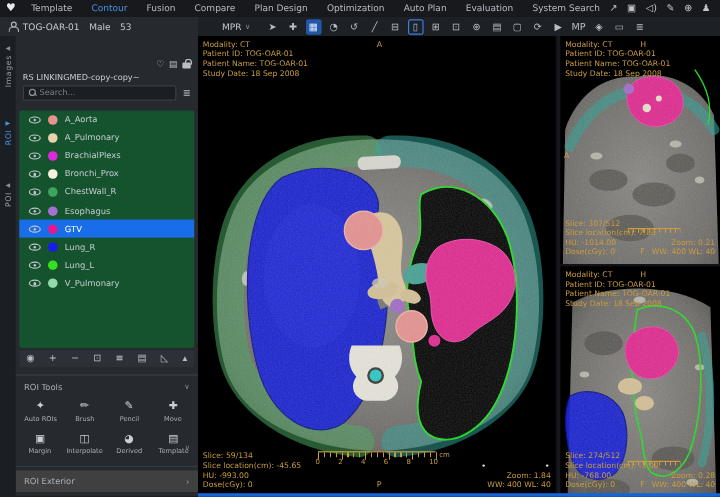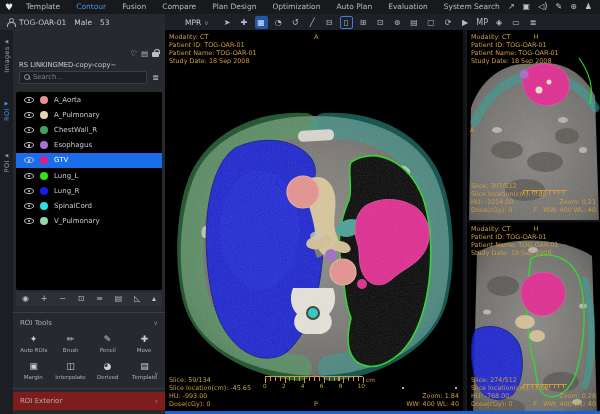--- a/index.html
+++ b/index.html
@@ -59,21 +59,21 @@
   .search-box { flex:1; height:13px; background:#1b1e23; border:1px solid #3a3e45; border-radius:2px;
                 display:flex; align-items:center; padding:0 4px; gap:3px; }
   .search-box input { flex:1; min-width:0; background:transparent; border:none; outline:none;
                       color:#c6cad1; font-size:6.8px; font-family:"DejaVu Sans", sans-serif; }
   .search-box input::placeholder { color:#7d828a; }
   .mag-icon { width:6px; height:6px; position:relative; }
   .mag-icon::before { content:""; position:absolute; left:0; top:0; width:4px; height:4px; border:1px solid #8c9097; border-radius:50%; }
   .mag-icon::after { content:""; position:absolute; left:4.2px; top:4.2px; width:2.5px; height:1px; background:#8c9097; transform:rotate(45deg); }
   .list-toggle-icon { font-size:8px; color:#b9bec6; }
 
-  .roi-list { position:absolute; left:3px; top:62px; width:146px; height:198px; background:#000000; border-radius:2px; overflow:hidden; }
+  .roi-list { position:absolute; left:3px; top:62px; width:146px; height:198px; background:#14532d; border-radius:2px; overflow:hidden; }
   .roi-row { height:15.2px; display:flex; align-items:center; gap:6px; padding-left:8px; }
   .roi-row.selected { background:#1a6de8; }
   .eye { width:10px; height:6px; border:1px solid #c2c6cc; border-radius:50%; position:relative; flex:none; }
   .eye::after { content:""; position:absolute; left:3px; top:1px; width:2.4px; height:2.4px; background:#c2c6cc; border-radius:50%; }
   .dot { width:8px; height:8px; border-radius:50%; flex:none; }
   .roi-name { font-size:7px; color:#c6cad1; white-space:nowrap; }
   .roi-row.selected .roi-name { color:#fff; }
 
   .roi-actions { position:absolute; left:3px; top:262px; width:146px; height:14px; background:#2d3036;
                  display:flex; align-items:center; justify-content:space-around; }
@@ -82,21 +82,21 @@
   .sec-divider { position:absolute; left:0; width:152px; height:1px; background:#3a3e45; }
   .tools-header { position:absolute; left:0; top:286px; width:152px; height:13px; display:flex; align-items:center; padding:0 7px; }
   .tools-title { font-size:7px; color:#aab0b8; flex:1; }
   .tools-caret { font-size:6px; color:#8c9097; }
   .tool-grid { position:absolute; left:2px; top:300px; width:148px; display:flex; flex-wrap:wrap; }
   .tool-cell { width:37px; height:27px; display:flex; flex-direction:column; align-items:center; justify-content:center; gap:2px; }
   .tool-glyph { font-size:9px; color:#ccd0d6; line-height:10px; }
   .tool-label { font-size:6px; color:#aab0b8; white-space:nowrap; transform:scale(.92); }
   .grid-caret { position:absolute; left:141px; top:340px; font-size:6px; color:#8c9097; }
 
-  .exterior-row { position:absolute; left:0; top:362px; width:152px; height:18px; background:#7f1d1d;
+  .exterior-row { position:absolute; left:0; top:362px; width:152px; height:18px; background:#404040;
                   display:flex; align-items:center; padding:0 7px; }
   .exterior-label { font-size:7px; color:#aab0b8; flex:1; }
   .exterior-caret { font-size:8px; color:#8c9097; }
 
   
   .viewport { position:absolute; background:#000000; overflow:hidden; }
   .vp-main { left:165px; top:30px; width:300px; height:384px; border-right:2px solid #10141a; }
   .vp-sag  { left:467px; top:30px; width:133px; height:192px; border-bottom:2px solid #10141a; }
   .vp-cor  { left:467px; top:222px; width:133px; height:192px; }
   .viewport svg { position:absolute; left:0; top:0; }
@@ -259,21 +259,31 @@
             <span class="dot" style="background: rgb(232, 146, 143);"></span>
             <span class="roi-name">A_Aorta</span>
           </div>
 
           <div class="roi-row">
             <span class="eye"></span>
             <span class="dot" style="background: rgb(231, 211, 173);"></span>
             <span class="roi-name">A_Pulmonary</span>
           </div>
 
-
+          <div class="roi-row">
+            <span class="eye"></span>
+            <span class="dot" style="background: rgb(221, 42, 221);"></span>
+            <span class="roi-name">BrachialPlexs</span>
+          </div>
+
+          <div class="roi-row">
+            <span class="eye"></span>
+            <span class="dot" style="background: rgb(246, 241, 222);"></span>
+            <span class="roi-name">Bronchi_Prox</span>
+          </div>
 
 
           <div class="roi-row">
             <span class="eye"></span>
             <span class="dot" style="background: rgb(63, 164, 92);"></span>
             <span class="roi-name">ChestWall_R</span>
           </div>
 
           <div class="roi-row">
             <span class="eye"></span>
@@ -282,36 +292,31 @@
           </div>
 
           <div class="roi-row selected">
             <span class="eye"></span>
             <span class="dot" style="background: rgb(230, 25, 140);"></span>
             <span class="roi-name">GTV</span>
           </div>
 
           <div class="roi-row">
             <span class="eye"></span>
+            <span class="dot" style="background: rgb(26, 26, 238);"></span>
+            <span class="roi-name">Lung_R</span>
+          </div>
+
+          <div class="roi-row">
+            <span class="eye"></span>
             <span class="dot" style="background: rgb(53, 224, 28);"></span>
             <span class="roi-name">Lung_L</span>
           </div>
 
-          <div class="roi-row">
-            <span class="eye"></span>
-            <span class="dot" style="background: rgb(26, 26, 238);"></span>
-            <span class="roi-name">Lung_R</span>
-          </div>
-
-
-          <div class="roi-row">
-            <span class="eye"></span>
-            <span class="dot" style="background: rgb(43, 224, 224);"></span>
-            <span class="roi-name">SpinalCord</span>
-          </div>
+
 
           <div class="roi-row">
             <span class="eye"></span>
             <span class="dot" style="background: rgb(147, 216, 170);"></span>
             <span class="roi-name">V_Pulmonary</span>
           </div>
         </div>
 
       <div class="roi-actions">
 

